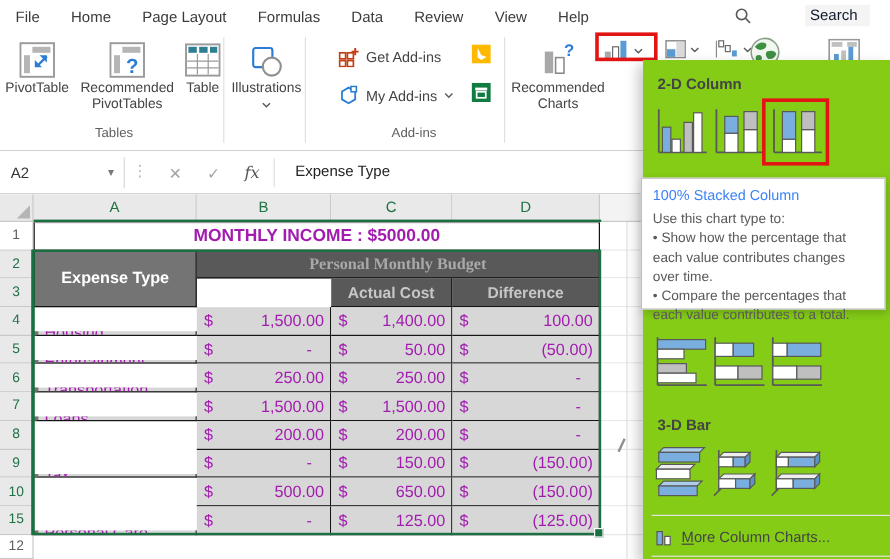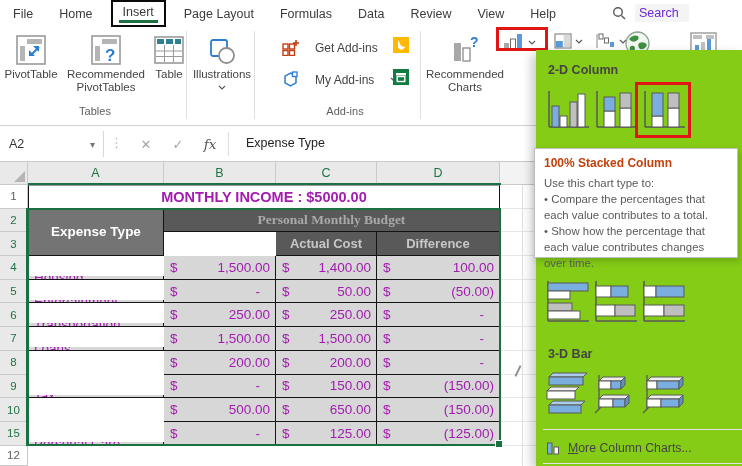--- a/index.html
+++ b/index.html
@@ -6,29 +6,29 @@
   html,body { width:742px; height:466px; background:#fff; }
   #screen { position:relative; width:742px; height:466px; overflow:hidden;
             font-family:"Liberation Sans", sans-serif; color:#333; background:#fff; }
 
   
   #tabbar { position:absolute; left:0; top:0; width:742px; height:27px; background:#fff; display:flex; align-items:center; }
   .tab { font-size:12.5px; color:#3b3b3b; padding:4px 13px; cursor:default; }
   .tab.active { border:2px solid #0a0a0a; padding:2px 6px; margin:0 5px; }
   .tab.active .tab-inner { display:inline-block; border-bottom:3px solid #1a7040; padding:1px 4px 1px; font-weight:400; }
   #search-box { position:absolute; left:612px; top:4px; display:flex; align-items:center; gap:9px; }
-  #search-label { font-size:12.5px; color:#6d28d9; background:#f4f4f4; padding:2px 10px 2px 4px; }
+  #search-label { font-size:12.5px; color:#0f172a; background:#f4f4f4; padding:2px 10px 2px 4px;margin-left:36px; }
 
   
   #ribbon { position:absolute; left:0; top:27px; width:742px; height:99px; background:#fff; border-bottom:1px solid #d4d2d0; }
   .rb-sep { position:absolute; top:4px; height:88px; width:1px; background:#e2e0de; }
   .big-btn { position:absolute; top:4px; display:flex; flex-direction:column; align-items:center; text-align:center; font-size:11.5px; color:#444; line-height:13px; }
   .big-btn .bicon { height:34px; display:flex; align-items:flex-end; justify-content:center; margin-bottom:3px; }
   .grp-label { position:absolute; top:78px; font-size:11px; color:#605e5c; text-align:center; }
-  .addin-row { position:absolute; display:flex; align-items:center; gap:16px; font-size:12px; color:#444; }
+  .addin-row { position:absolute; display:flex; align-items:center; gap:6px; font-size:12px; color:#444; }
   .chev { display:inline-block; }
   .small-chart-btn { position:absolute; display:flex; align-items:center; gap:3px; }
   #red-box-ribbon { position:absolute; left:496px; top:0px; width:52px; height:24px; border:3px solid #e21414; z-index:45; }
 
   
   #fbar { position:absolute; left:0; top:126px; width:742px; height:36px; background:#fff; border-bottom:1px solid #c9c9c9; }
   #namebox { position:absolute; left:0; top:5px; width:104px; height:26px; display:flex; align-items:center; font-size:12.5px; color:#333; padding-left:9px; border-right:1px solid #d9d9d9; }
   #namebox .nb-chev { position:absolute; right:8px; color:#777; font-size:10px; }
   #fbar-dots { position:absolute; left:110px; top:9px; color:#b5b5b5; font-size:13px; }
   .fbar-btn { position:absolute; top:7px; width:24px; height:22px; display:flex; align-items:center; justify-content:center; font-size:13px; color:#a5a5a5; }
@@ -46,21 +46,21 @@
   .colhead.plain { background:#f3f3f3; }
   .rowhead { font-size:11.5px; color:#1f7244; }
   .rowhead.norm { background:#fff; color:#5f5f5f; }
   .corner { position:relative; }
   .corner .tri { position:absolute; right:2px; bottom:2px; width:0; height:0;
                  border-left:11px solid transparent; border-bottom:11px solid #b5b5b5; }
   .cell { font-size:13.5px; display:flex; align-items:center; background:#d7d7d7; color:#a21caf;
           border-right:1px solid #141414; border-bottom:1px solid #141414; overflow:hidden; white-space:nowrap; }
   .title-cell { background:#fff; font-weight:bold; font-size:14.5px; justify-content:center;
                 border-left:1px solid #141414; border-top:1px solid #9a9a9a; }
-  .c-name { padding-left:5px; border-left:1px solid #737373;margin-top:20px; }
+  .c-name { padding-left:5px; border-left:4px solid #737373;margin-top:20px; }
   .c-money { padding:0 5px 0 6px; justify-content:space-between; }
   .c-money .val.dash { padding-right:10px; }
   .hdr-expense { background:#747474; color:#fff; font-weight:bold; justify-content:center; font-size:13.5px; border-left:1px solid #141414; }
   .hdr-budget  { background:#595959; color:#a9a9a9; font-weight:bold; justify-content:center; font-size:13.5px; }
   .hdr-sub     { background:#595959; color:#c7c7c7; font-weight:bold; justify-content:center; font-size:13px; }
   .estrip { background:#fff; border-bottom:1px solid #e7e7e7; }
   #sel-border { position:absolute; left:26.5px; top:45.5px; width:474px; height:238px;
                 border:2.5px solid #1a7040; pointer-events:none; z-index:5; }
   #fill-handle { position:absolute; left:495px; top:278px; width:8px; height:8px; background:#1a7040; border:1.5px solid #fff; z-index:6; }
   #colhead-underline { position:absolute; left:28px; top:20.5px; width:473px; height:2.5px; background:#1a7040; z-index:4; }
@@ -75,33 +75,32 @@
   .dd-thumb { position:absolute; width:46px; height:50px; display:flex; align-items:center; justify-content:center; }
   #red-box-thumb { position:absolute; left:94px; top:27px; width:56px; height:56px; border:3px solid #e21414; z-index:55; }
   .dd-sep { position:absolute; left:2px; width:200px; height:1px; background:#e3e3e3; }
   #dd-footer { position:absolute; left:1px; top:380px; width:204px; height:26px; display:flex; align-items:center; gap:8px; padding-left:4px; }
   #dd-footer-label { font-size:12.3px; color:#444; }
   #dd-footer-label::first-letter { text-decoration:underline; }
 
   
   #tooltip { position:absolute; left:534px; top:148px; width:204px; height:110px; background:#fff;
              border:1px solid #bfbfbf; box-shadow:2px 3px 7px rgba(0,0,0,.18); z-index:60; padding:7px 9px; }
-  #tt-title { font-size:12px; font-weight:bold; color:#c2410c; margin-bottom:5px; }
+  #tt-title { font-size:12px; font-weight:normal; color:#3b82f6; margin-bottom:5px; }
   .tt-line { font-size:11.4px; color:#595959; line-height:16px; }
 </style>
 </head>
 <body>
 
 <div id="screen">
 
   <div id="tabbar">
     <div class="tabs" id="tabs-container" style="display:flex;align-items:center;">
         <span class="tab"><span class="tab-inner">File</span></span>
         <span class="tab"><span class="tab-inner">Home</span></span>
-        <span class="tab active"><span class="tab-inner">Insert</span></span>
         <span class="tab"><span class="tab-inner">Page Layout</span></span>
         <span class="tab"><span class="tab-inner">Formulas</span></span>
         <span class="tab"><span class="tab-inner">Data</span></span>
         <span class="tab"><span class="tab-inner">Review</span></span>
         <span class="tab"><span class="tab-inner">View</span></span>
         <span class="tab"><span class="tab-inner">Help</span></span>
       </div>
   </div>
   <div id="search-box">
     <svg width="14" height="14" viewBox="0 0 14 14">
@@ -546,18 +545,18 @@
       </svg>
       <span id="dd-footer-label">More Column Charts...</span>
     </div>
     <div class="dd-sep" style="top:408px;"></div>
   </div>
 
   <div id="tooltip">
     <div id="tt-title">100% Stacked Column</div>
     <div id="tt-body">
         <div class="tt-line">Use this chart type to:</div>
+        <div class="tt-line">• Show how the percentage that each value contributes changes over time.</div>
         <div class="tt-line">• Compare the percentages that each value contributes to a total.</div>
-        <div class="tt-line">• Show how the percentage that each value contributes changes over time.</div>
       </div>
   </div>
 
 </div>
 
 </body></html>

